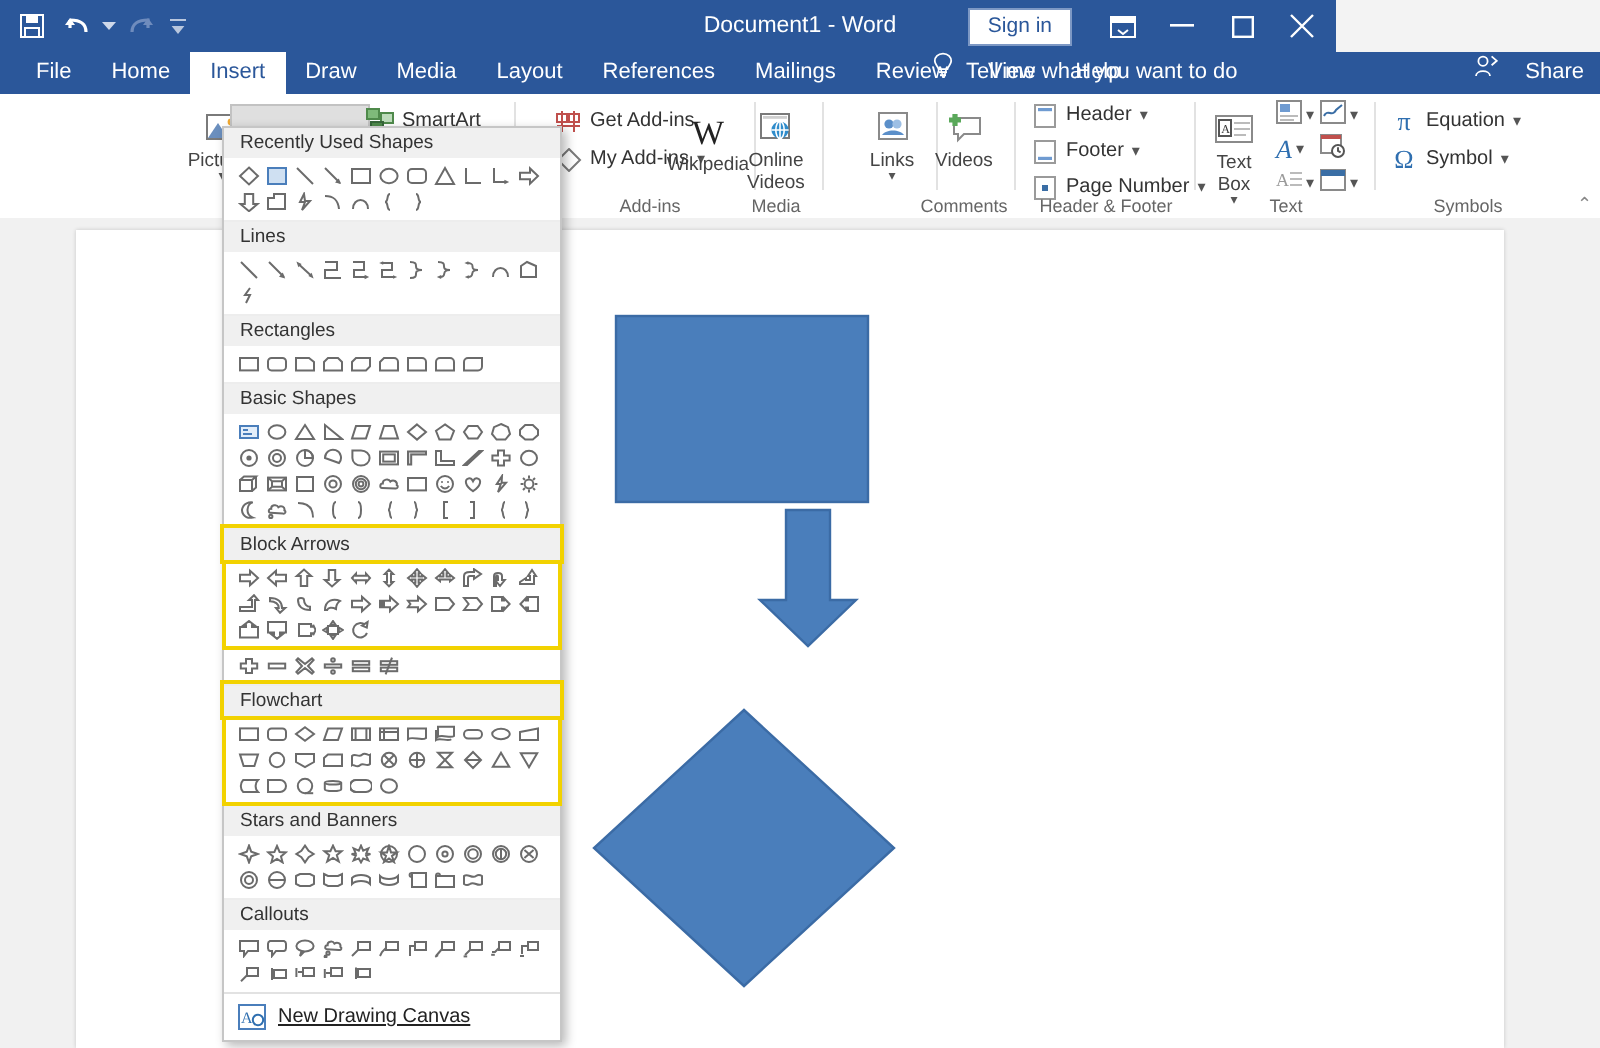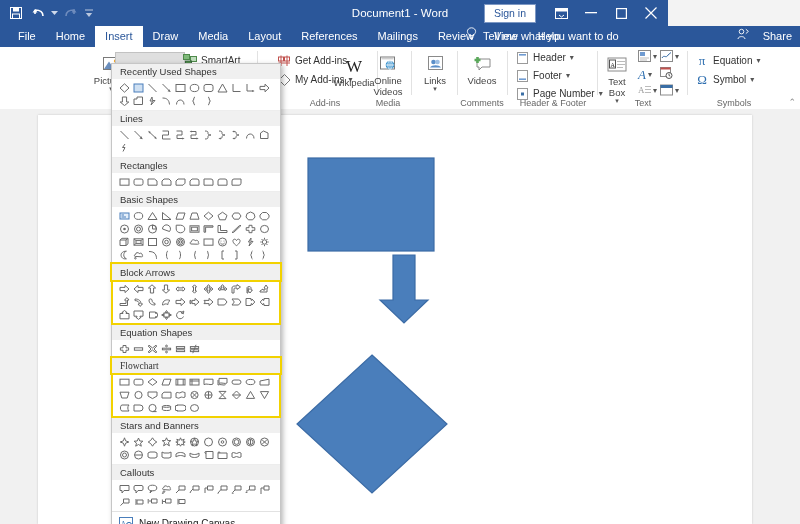--- a/index.html
+++ b/index.html
@@ -278,21 +278,21 @@
             <path d="M6.7 9 H15.3 M11 4.7 V13.3" stroke="#ffffff" stroke-width="0.8"></path>
             <ellipse cx="11" cy="9" rx="2.1" ry="4.3" fill="none" stroke="#ffffff" stroke-width="0.8"></ellipse>
           </svg>
       </span>
       <span>Online Videos</span>
     </div>
     <div class="glabel">Media</div>
     <div class="sep"></div>
   </div>
 
-  <div class="rgroup" style="left:414px;width:44px;">
+  <div class="rgroup" style="left:425px;width:44px;">
     <div class="bigbtn" style="margin-top:3px;">
       <span class="ic">
         <svg width="19" height="17" viewBox="0 0 19 17">
             <rect x="2.5" y="0.5" width="14" height="13" fill="none" stroke="#8a8a8a"></rect>
             <circle cx="7.5" cy="6" r="2.3" fill="#5b8fc9"></circle>
             <circle cx="11.5" cy="6" r="2.3" fill="#9dbfe4"></circle>
             <path d="M4 11.5 C6 8.5 13 8.5 15 11.5" fill="#5b8fc9"></path>
           </svg>
       </span>
       <span>Links</span>
@@ -1043,21 +1043,20 @@
         </svg>
       </div>
     <div class="gi">
         <svg width="11" height="10">
           <path d="M8.5 6.5 A3.6 3.6 0 1 1 7.5 2.4" fill="none" stroke="#6b6b6b"></path>
           <path d="M8.8 1 L8.4 3.8 L6 2.8 Z" fill="none" stroke="#6b6b6b"></path>
         </svg>
       </div>
   </div>
 
-  <div class="gsec-title">Equation Shapes</div>
   <div class="grow">
     <div class="gi">
         <svg width="11" height="10">
           <path d="M4 1.5 L7 1.5 L7 3.8 L9.6 3.8 L9.6 6.2 L7 6.2 L7 8.5 L4 8.5 L4 6.2 L1.4 6.2 L1.4 3.8 L4 3.8 Z" fill="none" stroke="#6b6b6b"></path>
         </svg>
       </div>
     <div class="gi">
         <svg width="11" height="10">
           <rect x="1.4" y="3.8" width="8.2" height="2.4" fill="none" stroke="#6b6b6b"></rect>
         </svg>
@@ -1082,21 +1081,21 @@
       </div>
     <div class="gi">
         <svg width="11" height="10">
           <rect x="1.4" y="2.6" width="8.2" height="1.8" fill="none" stroke="#6b6b6b"></rect>
           <rect x="1.4" y="5.8" width="8.2" height="1.8" fill="none" stroke="#6b6b6b"></rect>
           <path d="M7 0.8 L3.8 9.2" stroke="#6b6b6b"></path>
         </svg>
       </div>
   </div>
 
-  <div class="gsec-title hl" style="outline:2px solid #f2d200;outline-offset:0;position:relative;z-index:2;font-family:Liberation Serif, serif;">Flowchart</div>
+  <div class="gsec-title hl" style="outline:2px solid #f2d200;outline-offset:0;position:relative;z-index:2;">Flowchart</div>
   <div class="grow hl" style="outline:2px solid #f2d200;outline-offset:-1px;">
     <div class="gi">
         <svg width="11" height="10">
           <rect x="1" y="2.2" width="9" height="5.8" fill="none" stroke="#6b6b6b"></rect>
         </svg>
       </div>
     <div class="gi">
         <svg width="11" height="10">
           <rect x="1" y="2.2" width="9" height="5.8" rx="1.8" fill="none" stroke="#6b6b6b"></rect>
         </svg>

